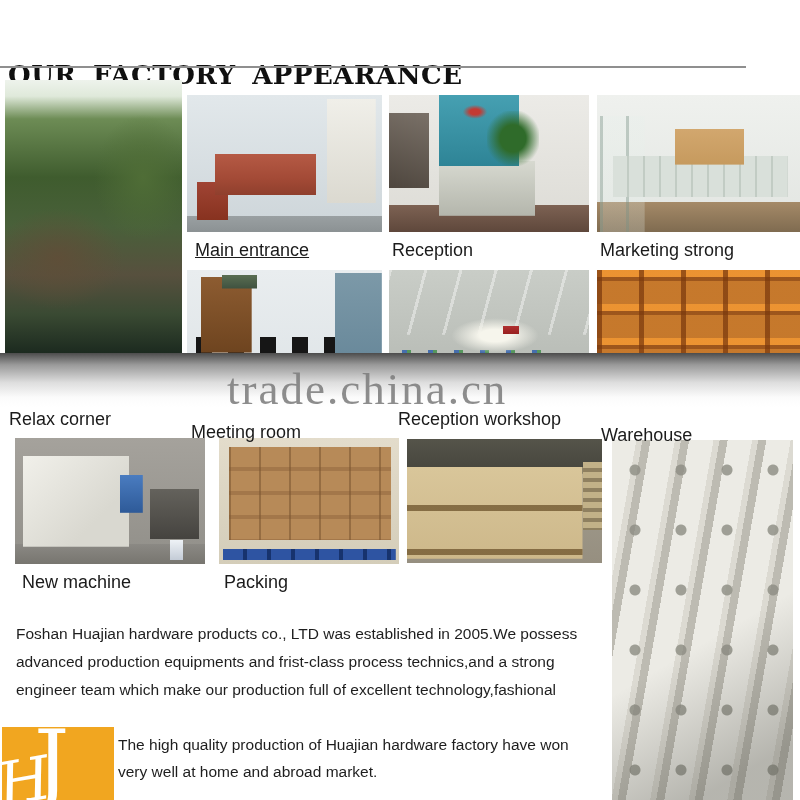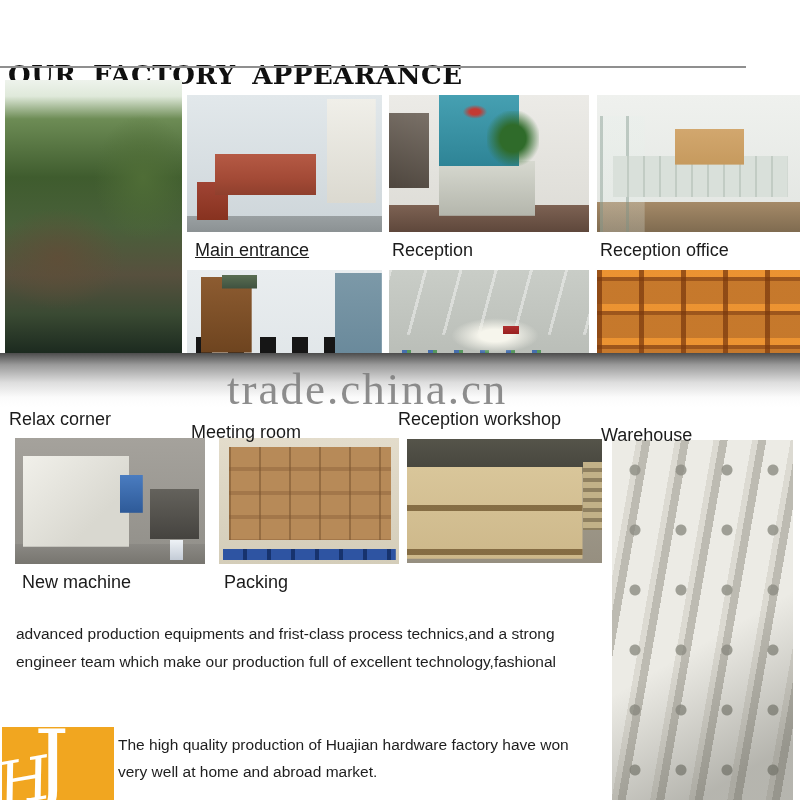--- a/index.html
+++ b/index.html
@@ -199,33 +199,34 @@
 <div class="ph" id="ph-meeting"></div>
 <div class="ph" id="ph-workshop"></div>
 <div class="ph" id="ph-warehouse"></div>
 <div class="ph" id="ph-newmachine"></div>
 <div class="ph" id="ph-packing"></div>
 <div class="ph" id="ph-crates"></div>
 <div class="ph" id="ph-foam"></div>
 
 <span class="cap" id="cap-entrance">Main entrance</span>
 <span class="cap" id="cap-reception">Reception</span>
-<span class="cap" id="cap-marketing">Reception office</span>
+<span class="cap" id="cap-marketing">Marketing strong</span>
 <span class="cap" id="cap-relax">Relax corner</span>
 <span class="cap" id="cap-meeting">Meeting room</span>
 <span class="cap" id="cap-workshop">Reception workshop</span>
 <span class="cap" id="cap-warehouse">Warehouse</span>
 <span class="cap" id="cap-newmachine">New machine</span>
 <span class="cap" id="cap-packing">Packing</span>
 
 <div class="wm-band">
   <span class="wm-text">trade.china.cn</span>
 </div>
 
 <div class="para" id="para1">
+  <div>Foshan Huajian hardware products co., LTD was established in 2005.We possess</div>
   <div>advanced production equipments and frist-class process technics,and a strong</div>
   <div>engineer team which make our production full of excellent technology,fashional</div>
 </div>
 
 <div class="para" id="para2">
   <div>The high quality production of Huajian hardware factory have won</div>
   <div>very well at home and abroad market.</div>
 </div>
 
 <div class="logo">

